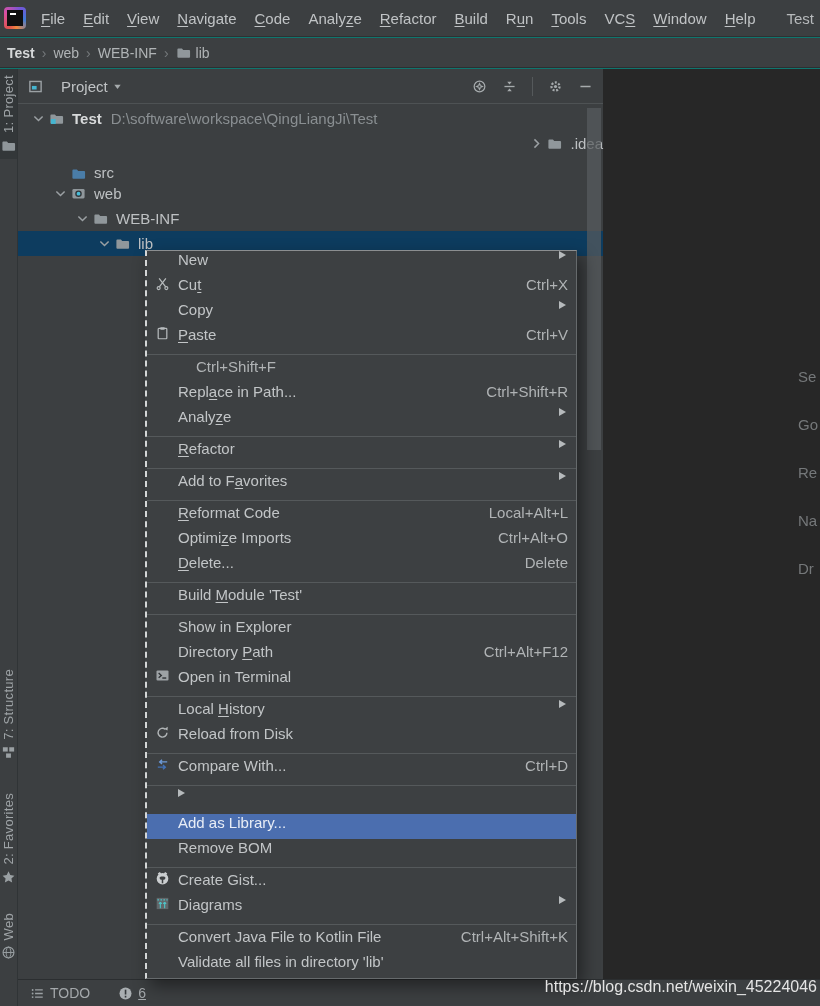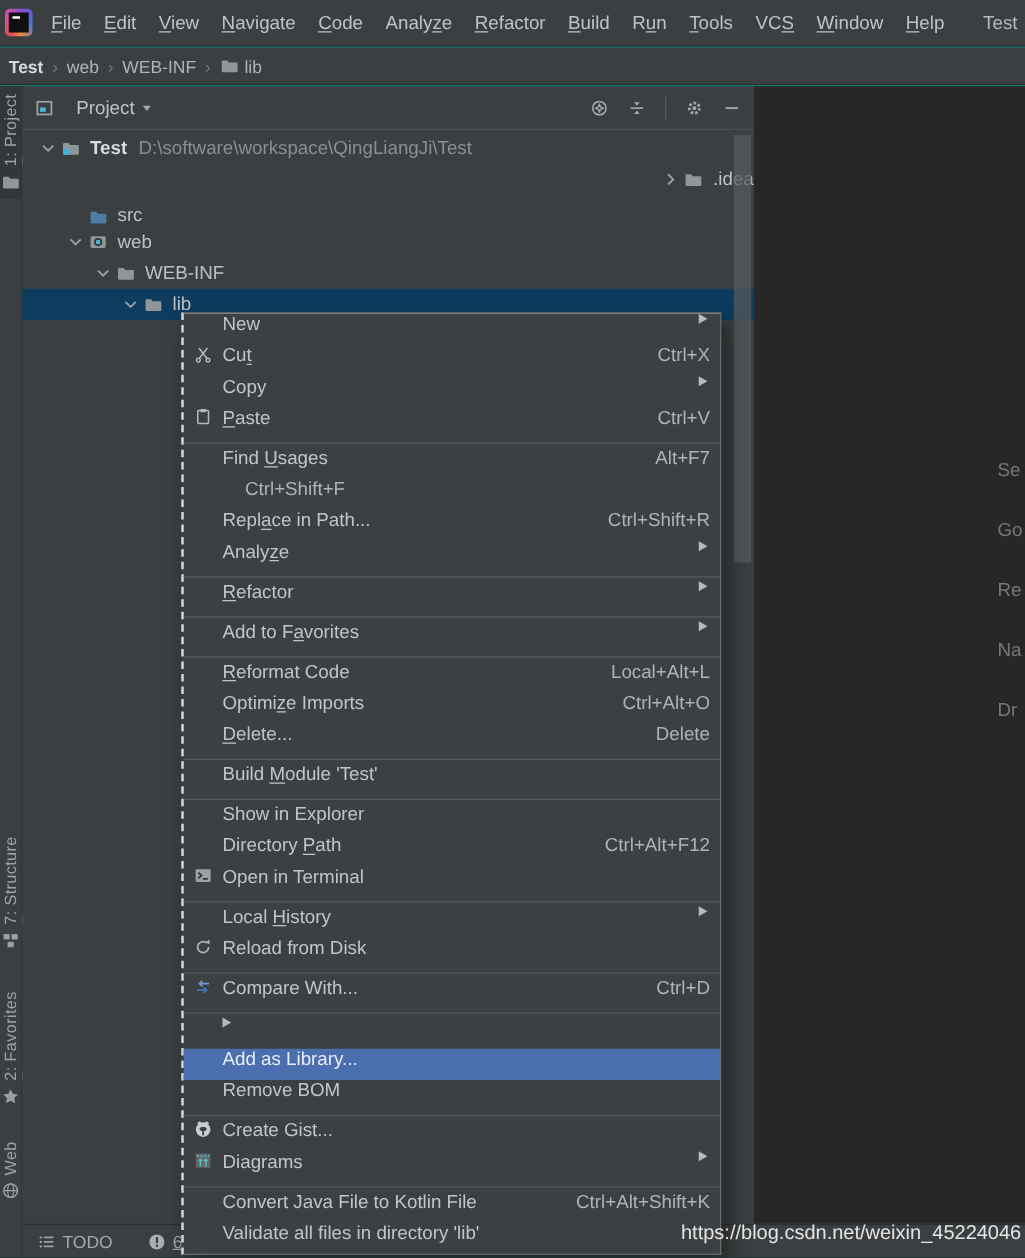--- a/index.html
+++ b/index.html
@@ -360,25 +360,20 @@
             <rect x="3.4" y="2.6" width="9.2" height="11" rx="0.8" fill="none" stroke="#b7bbbd" stroke-width="1.3"></rect>
             <rect x="5.7" y="1.2" width="4.6" height="2.8" rx="0.5" fill="#b7bbbd"></rect>
           </svg>
         </span>
         <span class="mi-label"><span class="mn">P</span><span>aste</span></span>
         <span class="mi-short">Ctrl+V</span>
       </div>
       <div class="menu-sep"></div>
       <div class="mi">
         <span class="mi-icon"></span>
-        <span class="mi-label"><span>Find </span><span class="mn">U</span><span>sages</span></span>
-        <span class="mi-short">Alt+F7</span>
-      </div>
-      <div class="mi">
-        <span class="mi-icon"></span>
         <span class="mi-short">Ctrl+Shift+F</span>
       </div>
       <div class="mi">
         <span class="mi-icon"></span>
         <span class="mi-label"><span>Repl</span><span class="mn">a</span><span>ce in Path...</span></span>
         <span class="mi-short">Ctrl+Shift+R</span>
       </div>
       <div class="mi">
         <span class="mi-icon"></span>
         <span class="mi-label"><span>Analy</span><span class="mn">z</span><span>e</span></span>

